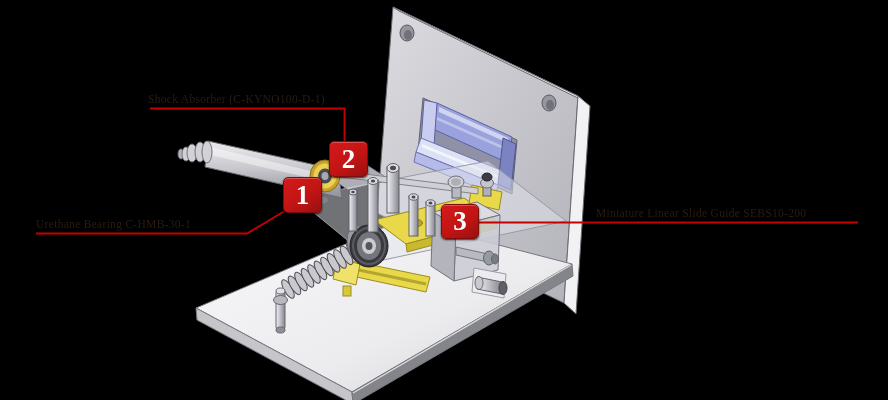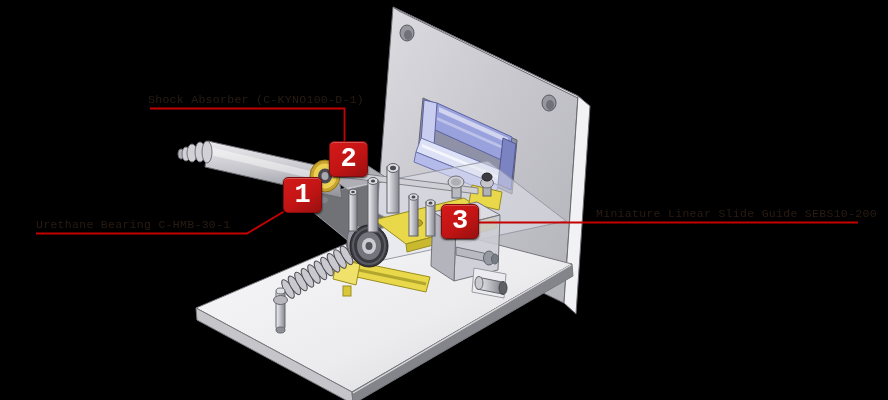--- a/index.html
+++ b/index.html
@@ -9,21 +9,21 @@
     --label-text:#2a1c12;
     --panel-gray:#c9c9cf;
     --base-white:#f0f0f4;
     --part-yellow:#e8d84a;
     --window-blue:#9aa2dd;
   }
   html,body{margin:0;padding:0;background:var(--background);}
   .stage{
     position:relative;width:888px;height:400px;overflow:hidden;
     background:var(--background);
-    font-family:Liberation Mono, monospace;
+    font-family:Liberation Serif, serif;
   }
   .stage svg{position:absolute;left:0;top:0;}
   .part-label{
     position:absolute;
     color:var(--label-text);
     font-size:11.5px;
     letter-spacing:.3px;
     white-space:nowrap;
   }
   .callout{

